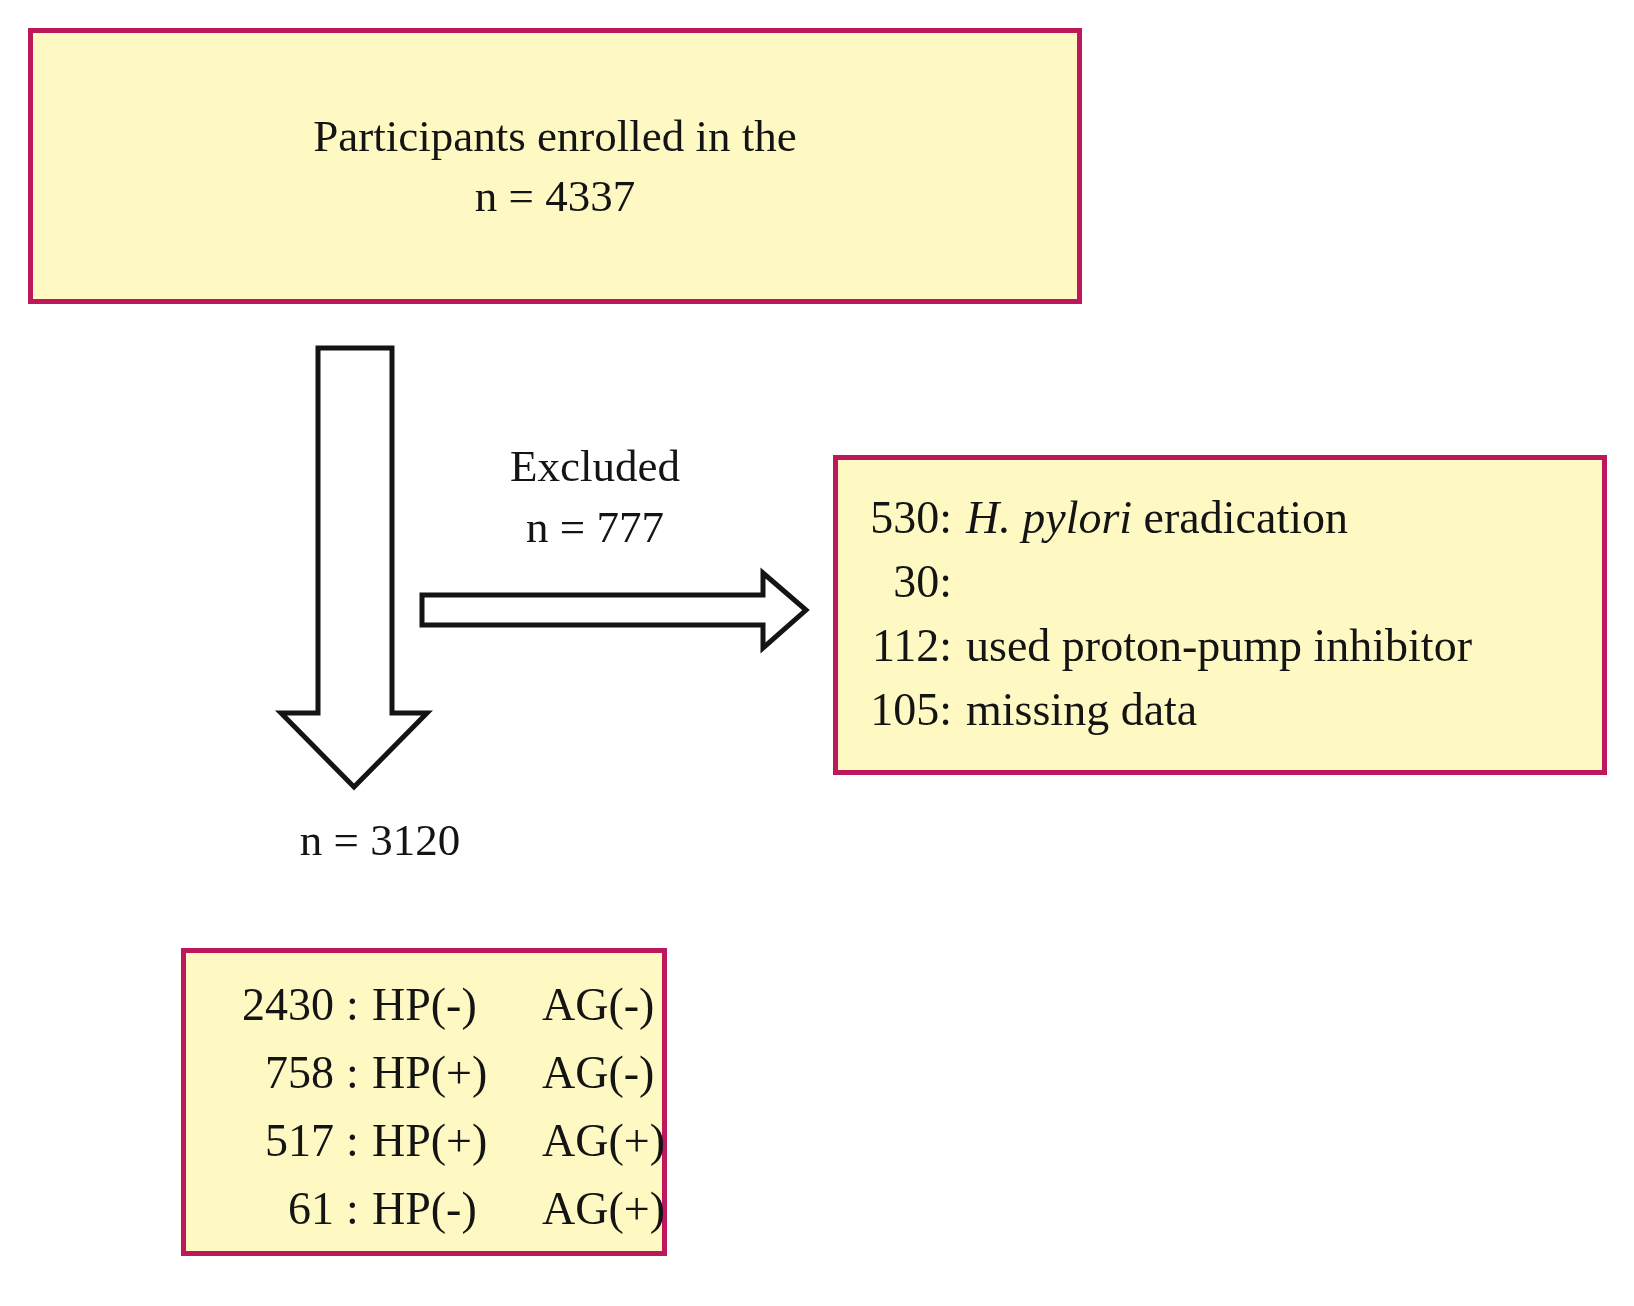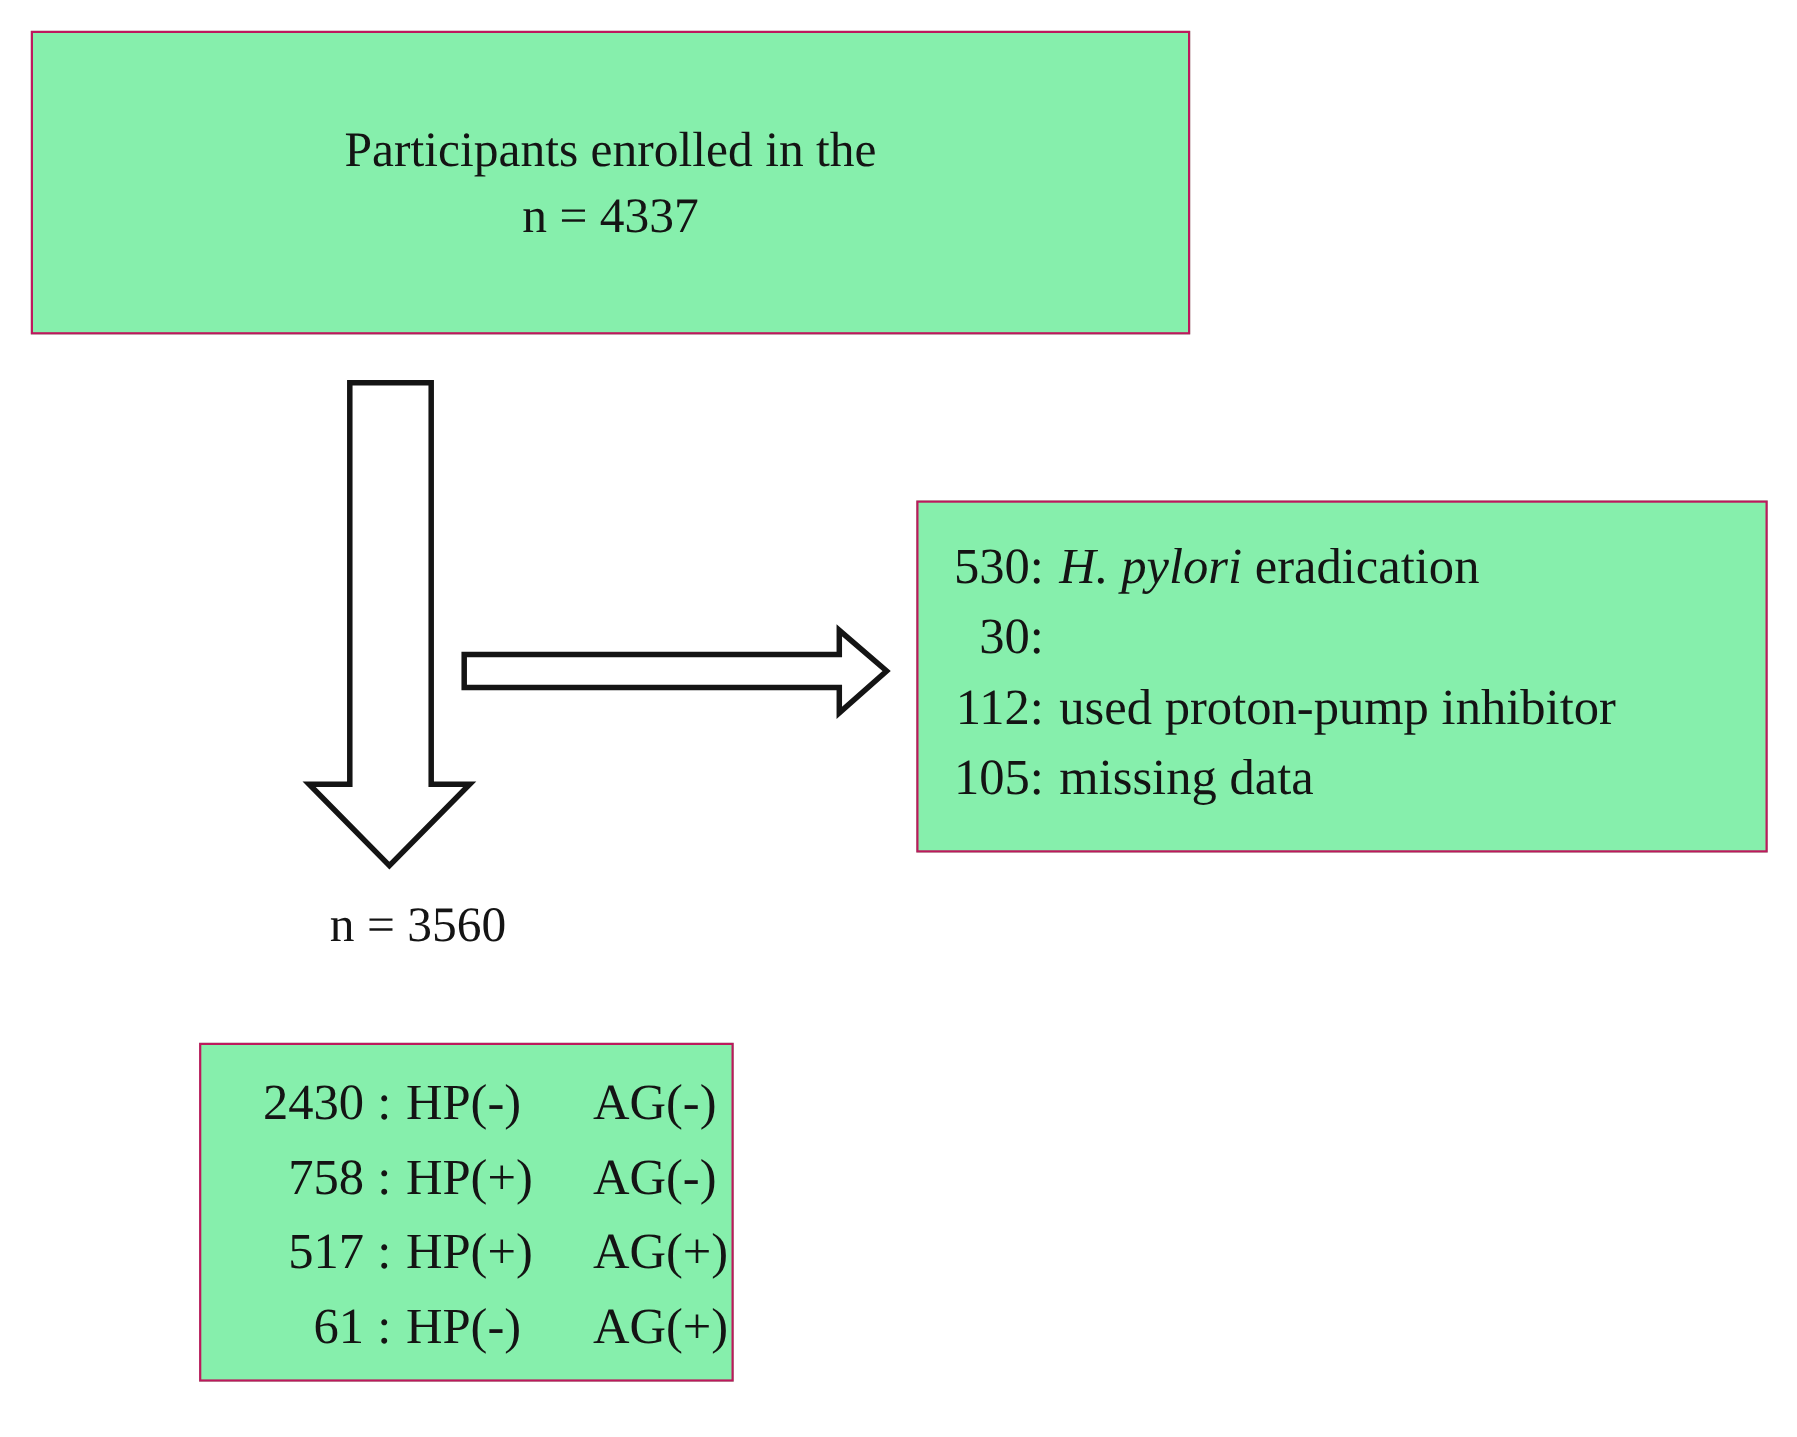--- a/index.html
+++ b/index.html
@@ -11,22 +11,22 @@
     position: relative;
     width: 1634px;
     height: 1306px;
     background: #ffffff;
     font-family: "Liberation Serif", "DejaVu Serif", serif;
     color: #141414;
     overflow: hidden;
   }
   .box {
     position: absolute;
-    border: 2px solid #be185d;
-    background: #86efac;
+    border: 5px solid #be185d;
+    background: #fef9c3;
     box-sizing: border-box;
   }
   
   .top-box {
     left: 28px;
     top: 28px;
     width: 1054px;
     height: 276px;
     display: flex;
     align-items: center;
@@ -128,20 +128,24 @@
     <div>
       <div class="line">Participants enrolled in the</div>
       <div class="line">n = 4337</div>
     </div>
   </div>
 
   <svg class="arrow-svg down-arrow" width="170" height="448" viewBox="0 0 170 448">
     <polygon class="arrow-shape" points="48,3 122,3 122,368 157,368 84,442 11,368 48,368"></polygon>
   </svg>
 
+  <div class="excluded-label">
+    <div>Excluded</div>
+    <div>n = 777</div>
+  </div>
 
   <svg class="arrow-svg right-arrow" width="400" height="95" viewBox="0 0 400 95">
     <polygon class="arrow-shape" points="4,32 345,32 345,10 388,47 345,85 345,62 4,62"></polygon>
   </svg>
 
   <div class="box exclusion-box">
     <div class="exclusion-row">
       <span class="num">530:</span>
       <span><span class="it">H. pylori</span><span> eradication</span></span>
     </div>
@@ -152,21 +156,21 @@
       <span class="num">112:</span>
       <span><span class="it"></span><span>used proton-pump inhibitor</span></span>
     </div>
     <div class="exclusion-row">
       <span class="num">105:</span>
       <span><span class="it"></span><span>missing data</span></span>
     </div>
   </div>
 
   <div class="included-label">
-    <div>n = 3560</div>
+    <div>n = 3120</div>
   </div>
 
   <div class="box subgroup-box">
     <div class="subgroup-row">
       <span class="num">2430</span>
       <span>:</span>
       <span>HP(-)</span>
       <span>AG(-)</span>
     </div>
     <div class="subgroup-row">

